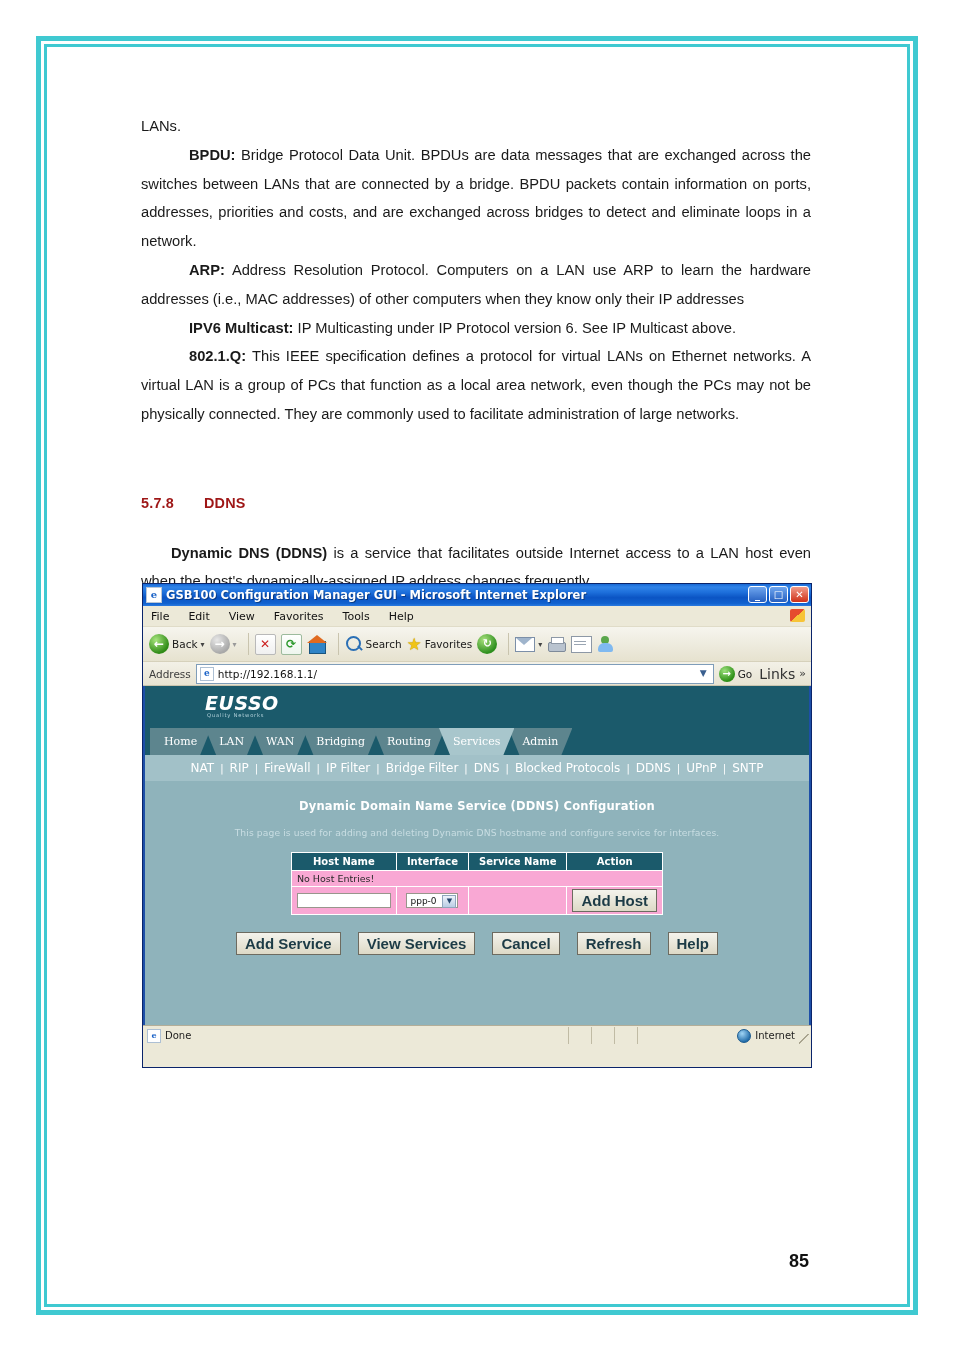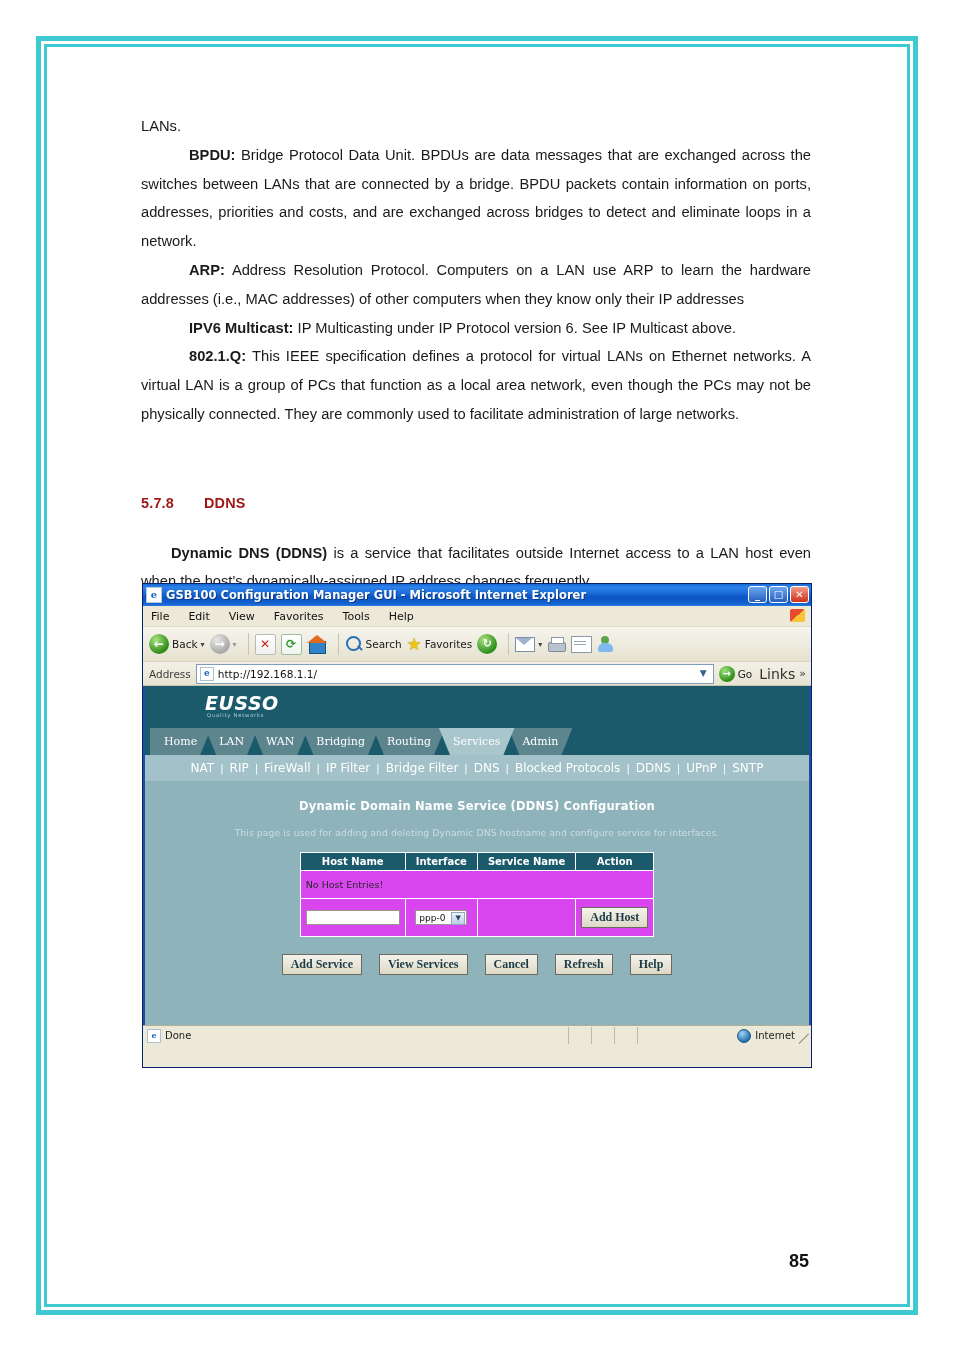--- a/index.html
+++ b/index.html
@@ -413,24 +413,24 @@
     background: #1b5a6b;
     color: #ffffff;
     font-size: 10px;
     font-weight: bold;
     padding: 3px 10px;
     border: 1px solid #ffffff;
     white-space: nowrap;
     font-family: "DejaVu Sans", sans-serif;
   }
   #host-table td {
-    background: #d946ef;
+    background: #f9a8d4;
     font-size: 9.5px;
     color: #2a2a2a;
-    padding: 8px 5px;
+    padding: 2px 5px;
     border: 1px solid #ffffff;
     text-align: left;
   }
   td.no-entries { padding-left: 5px; color:#333; }
   #hostname-input {
     width: 92px; height: 13px;
     border: 1px solid #98968c;
     background: #ffffff;
     display: inline-block;
     vertical-align: middle;
@@ -453,24 +453,24 @@
     width: 12px; height: 11px;
     background: linear-gradient(to bottom,#eef3fb,#b9cde4);
     border: 1px solid #8fa6bd;
     color: #25476e; font-size: 7px; text-align: center; line-height: 10px;
   }
   .web-btn {
     display: inline-block;
     background: linear-gradient(to bottom,#f4f3ec,#ddd9c6);
     border: 1px solid #6d6b60;
     color: #1c3b46;
-    font-size: 12px;
+    font-size: 15px;
     font-weight: bold;
     padding: 2px 8px;
-    font-family: Liberation Serif, serif;
+    font-family: Liberation Sans, sans-serif;
     white-space: nowrap;
   }
   #action-buttons {
     margin-top: 17px;
     display: flex;
     justify-content: center;
     gap: 17px;
   }
   #footer-note {
     margin-top: 22px;

